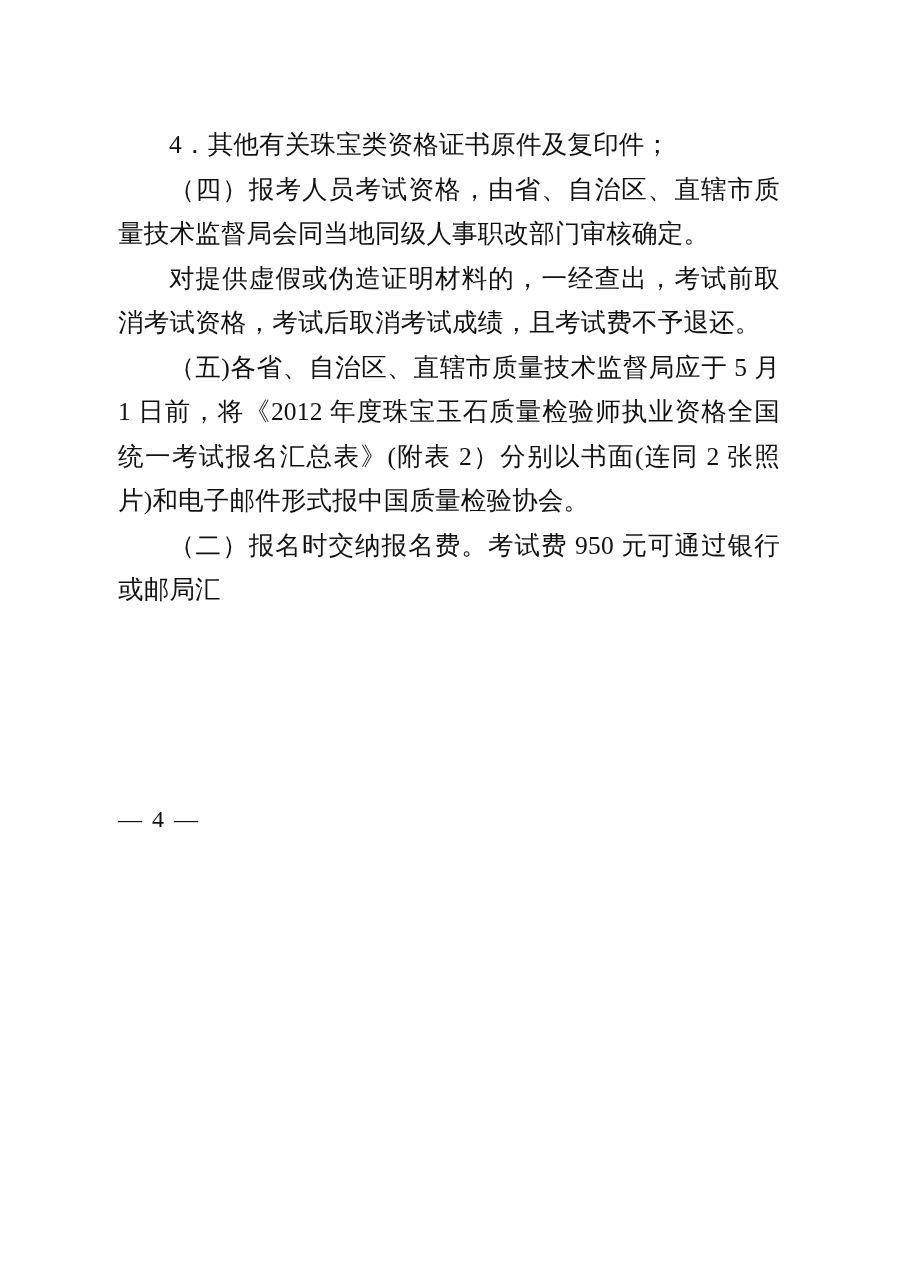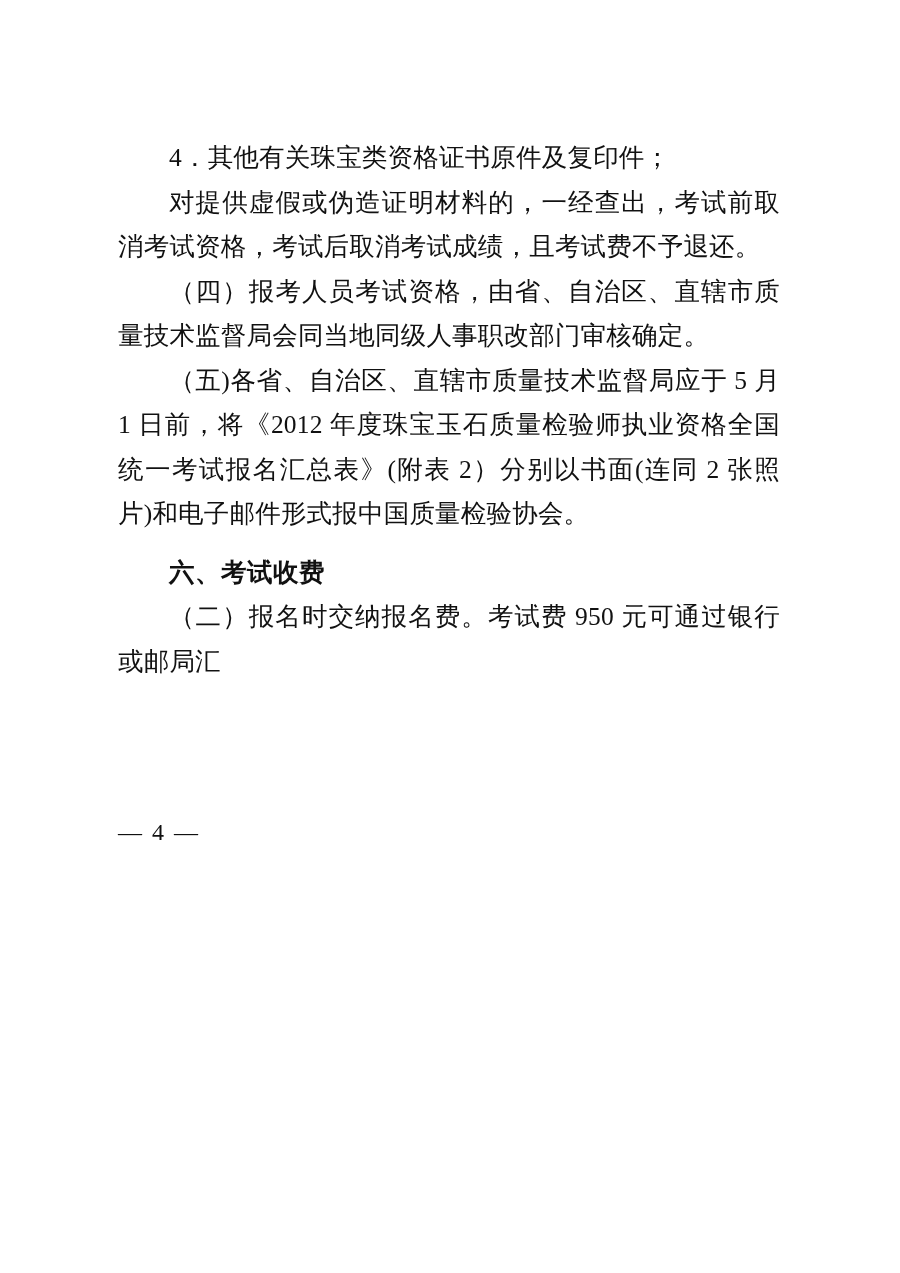--- a/index.html
+++ b/index.html
@@ -11,21 +11,21 @@
     width: 900px;
     height: 1273px;
     font-family: "Liberation Serif", "DejaVu Serif", serif;
     color: #111111;
     position: relative;
     overflow: hidden;
   }
   .page {
     position: absolute;
     left: 0;
-    top: 16px;
+    top: 3px;
     width: 900px;
     height: 904px;
     box-sizing: border-box;
     padding: 120px 120px 0 118px;
   }
   .body-text {
     font-size: 25.5px;
     line-height: 44.5px;
     letter-spacing: 0.2px;
     text-align: justify;
@@ -52,23 +52,22 @@
     color: #111111;
     font-family: "Liberation Serif", "DejaVu Serif", serif;
   }
 </style>
 </head>
 <body>
 
 <div class="page">
   <div class="body-text">
     <p class="para">4．其他有关珠宝类资格证书原件及复印件；</p>
+    <p class="para">（四）报考人员考试资格，由省、自治区、直辖市质量技术监督局会同当地同级人事职改部门审核确定。</p>
     <p class="para">对提供虚假或伪造证明材料的，一经查出，考试前取消考试资格，考试后取消考试成绩，且考试费不予退还。</p>
-    <p class="para">（四）报考人员考试资格，由省、自治区、直辖市质量技术监督局会同当地同级人事职改部门审核确定。</p>
     <p class="para">（五)各省、自治区、直辖市质量技术监督局应于 5 月 1 日前，将《2012 年度珠宝玉石质量检验师执业资格全国统一考试报名汇总表》(附表 2）分别以书面(连同 2 张照片)和电子邮件形式报中国质量检验协会。</p>
 
-    <h2 class="section-heading">六、考试收费</h2>
 
     <p class="para">（二）报名时交纳报名费。考试费 950 元可通过银行或邮局汇</p>
   </div>
 
   <div class="page-number">— 4 —</div>
 </div>
 
 </body></html>

